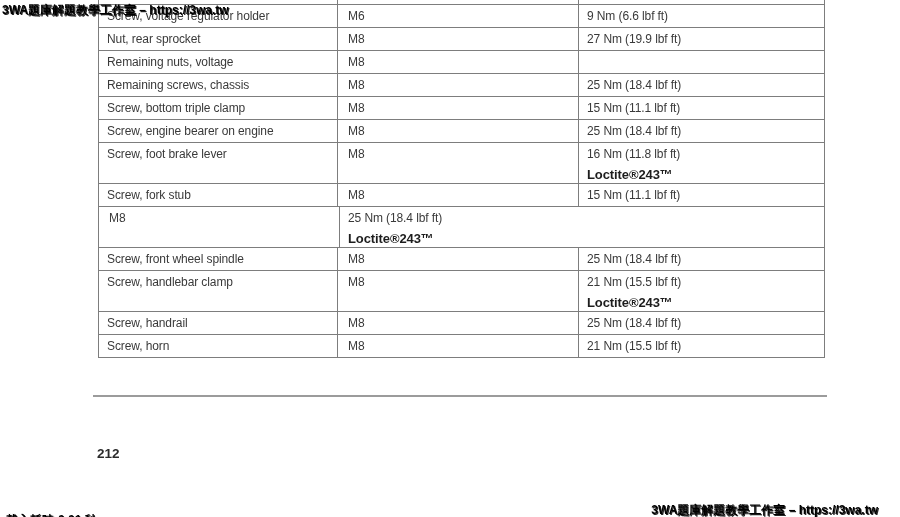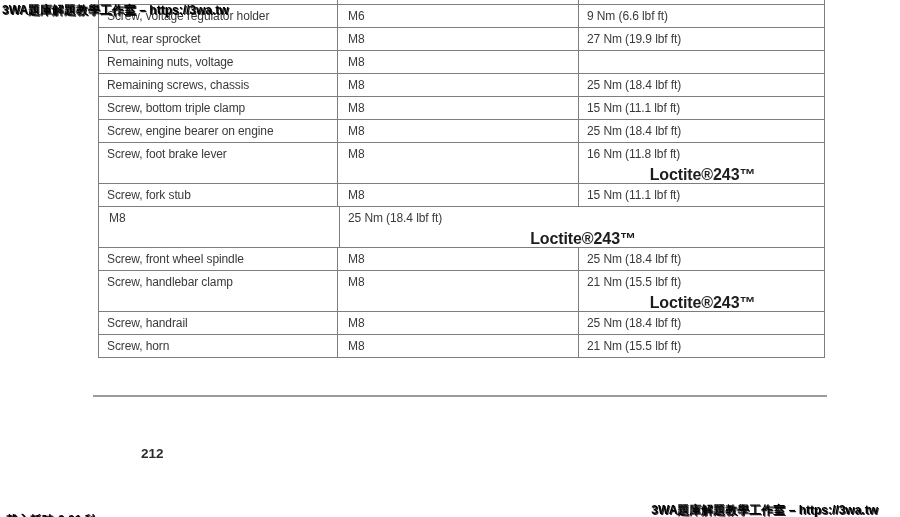--- a/index.html
+++ b/index.html
@@ -20,27 +20,27 @@
   .trow.single { height:23px; }
   .trow.double { height:41px; }
   .cell {
     box-sizing:border-box; font-size:12px; line-height:15px;
     color:#3a3a3a; letter-spacing:-0.1px; overflow:hidden;
   }
   .c1 { width:239px; border-right:1.5px solid #7d7d7d; padding:4px 6px 0 8px; }
   .c2 { width:241px; border-right:1.5px solid #7d7d7d; padding:4px 20px 0 10px; }
   .c3 { flex:1; padding:4px 6px 0 8px; display:flex; flex-direction:column; }
   .note {
-    font-weight:bold; text-align:center; margin-top:5px; padding-right:0;
-    color:#1d1d1d; font-size:16px;
+    font-weight:bold; text-align:left; margin-top:5px; padding-right:0;
+    color:#1d1d1d; font-size:13px;
   }
 
   
   .footer-rule { position:absolute; left:93px; top:395px; width:734px; height:2px; background:#9b9b9b; }
-  .page-number { position:absolute; left:97px; top:446px; font-size:13.5px; font-weight:bold; color:#2b2b2b;margin-left:44px; }
+  .page-number { position:absolute; left:97px; top:446px; font-size:13.5px; font-weight:bold; color:#2b2b2b; }
 
   
   .watermark {
     position:absolute; font-size:12px; font-weight:bold; color:#000;
     text-shadow:1px 0.5px 0 rgba(0,0,0,0.85);
     filter:blur(0.35px);
     white-space:nowrap; z-index:5;text-align:center;
   }
   .wm-tl { left:2px; top:2px; }
   .wm-bl { left:6px; top:512px; }

